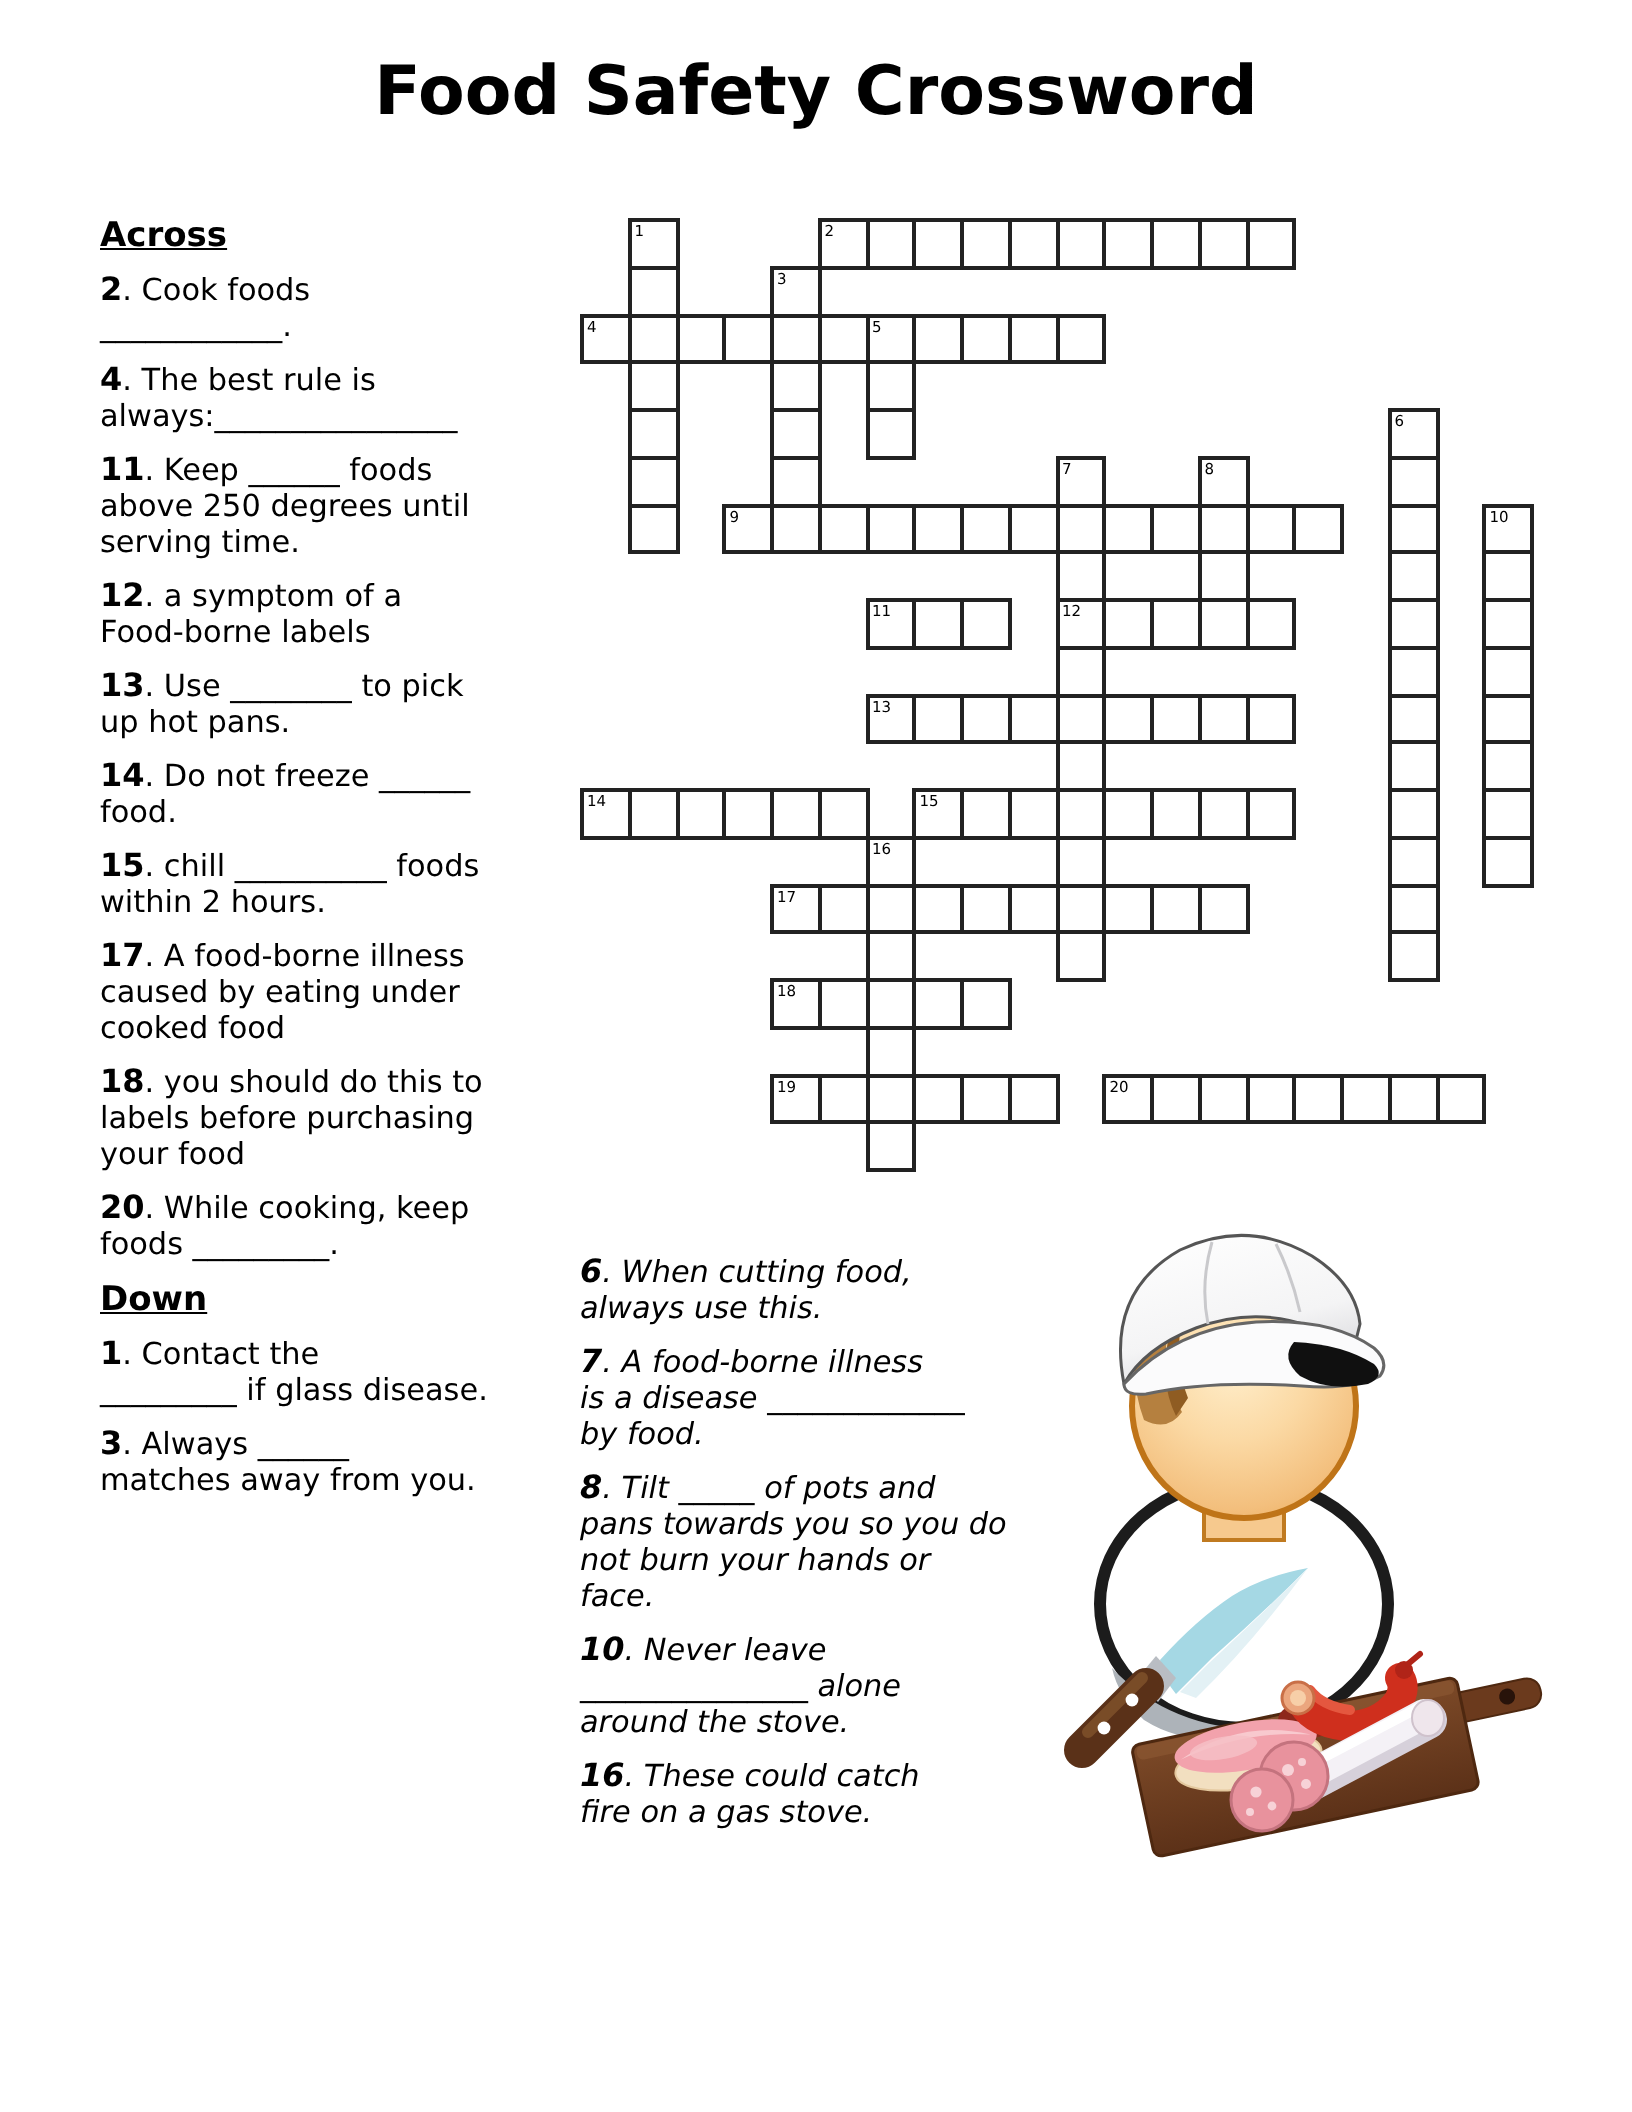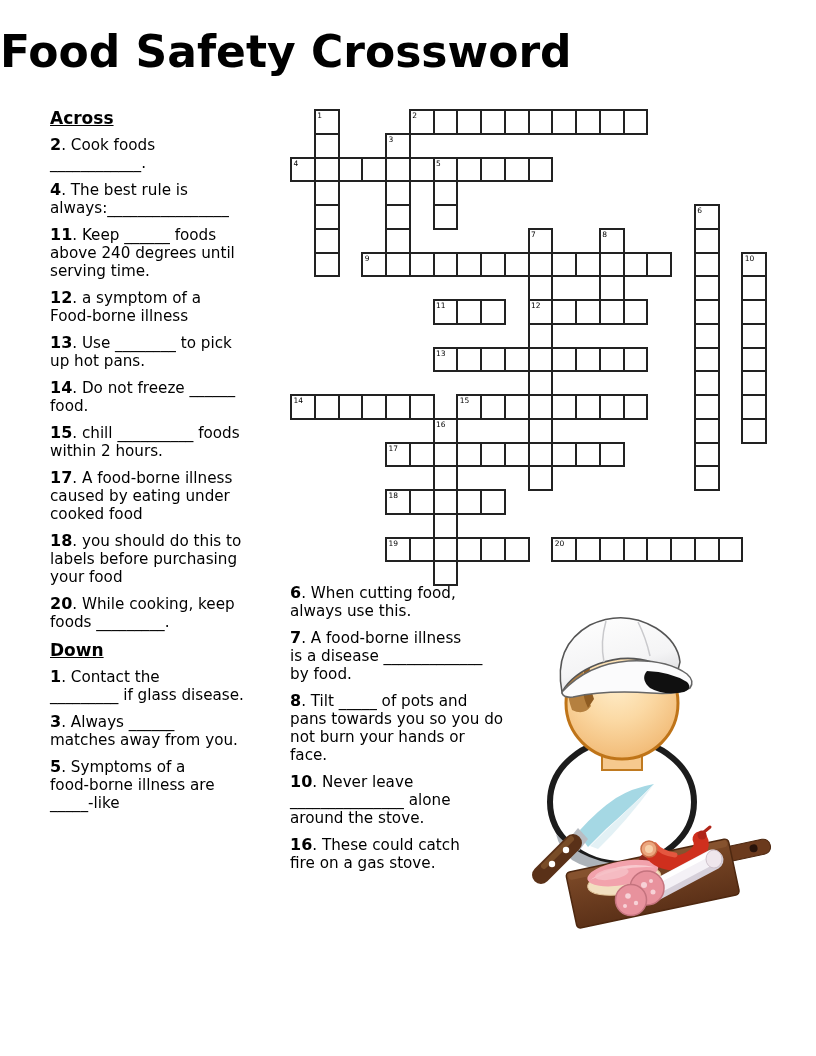--- a/index.html
+++ b/index.html
@@ -1,22 +1,22 @@
 <!DOCTYPE html>
 <html><head>
 <meta charset="utf-8">
 <style>
   html,body{margin:0;padding:0;background:#888;}
   .page{position:relative;width:816px;height:1056px;background:#ffffff;margin:0 auto;
         font-family:"DejaVu Sans",sans-serif;color:#000;overflow:hidden;}
-  .title{position:absolute;top:26px;left:0;width:100%;
-         font-size:44px;font-weight:bold;letter-spacing:0;}
+  .title{position:absolute;top:26px;left:0;width:100%;text-align:center;
+         font-size:34px;font-weight:bold;letter-spacing:0;}
   .col{position:absolute;}
   .col-left{left:50px;top:108px;width:240px;}
-  .col-mid{left:290px;top:584px;width:254px;}
+  .col-mid{left:290px;top:627px;width:254px;font-style:italic;}
   .heading{font-size:17px;font-weight:bold;text-decoration:underline;margin:0 0 8px 0;}
   .heading.down-h{margin-top:2px;}
   p.clue{margin:0 0 9px 0;font-size:15.2px;line-height:18px;}
   p.clue b{font-size:16px;}
   .ct{white-space:pre-line;}
   .cell{position:absolute;background:#fff;border:2px solid #222;box-sizing:border-box;}
   .cell .num{position:absolute;top:0;left:1.5px;font-size:7.5px;line-height:9px;
              font-family:"DejaVu Sans",sans-serif;}
   svg{display:block;}
 </style>
@@ -28,24 +28,24 @@
   <div class="title">Food Safety Crossword</div>
 
   <div class="col col-left">
     <div class="heading">Across</div>
     <div id="across-list">
         <p class="clue"><b>2</b><span class="ct">. Cook foods
 ____________.</span></p>
         <p class="clue"><b>4</b><span class="ct">. The best rule is
 always:________________</span></p>
         <p class="clue"><b>11</b><span class="ct">. Keep ______ foods
-above 240 degrees until
+above 250 degrees until
 serving time.</span></p>
         <p class="clue"><b>12</b><span class="ct">. a symptom of a
-Food-borne illness</span></p>
+Food-borne labels</span></p>
         <p class="clue"><b>13</b><span class="ct">. Use ________ to pick
 up hot pans.</span></p>
         <p class="clue"><b>14</b><span class="ct">. Do not freeze ______
 food.</span></p>
         <p class="clue"><b>15</b><span class="ct">. chill __________ foods
 within 2 hours.</span></p>
         <p class="clue"><b>17</b><span class="ct">. A food-borne illness
 caused by eating under
 cooked food</span></p>
         <p class="clue"><b>18</b><span class="ct">. you should do this to
@@ -53,23 +53,20 @@
 your food</span></p>
         <p class="clue"><b>20</b><span class="ct">. While cooking, keep
 foods _________.</span></p>
       </div>
     <div class="heading down-h">Down</div>
     <div id="down-list-left">
         <p class="clue"><b>1</b><span class="ct">. Contact the
 _________ if glass disease.</span></p>
         <p class="clue"><b>3</b><span class="ct">. Always ______
 matches away from you.</span></p>
-        <p class="clue"><b>5</b><span class="ct">. Symptoms of a
-food-borne illness are
-_____-like</span></p>
       </div>
   </div>
 
   <div class="col col-mid">
     <div id="down-list-right">
         <p class="clue"><b>6</b><span class="ct">. When cutting food,
 always use this.</span></p>
         <p class="clue"><b>7</b><span class="ct">. A food-borne illness
 is a disease _____________
 by food.</span></p>

